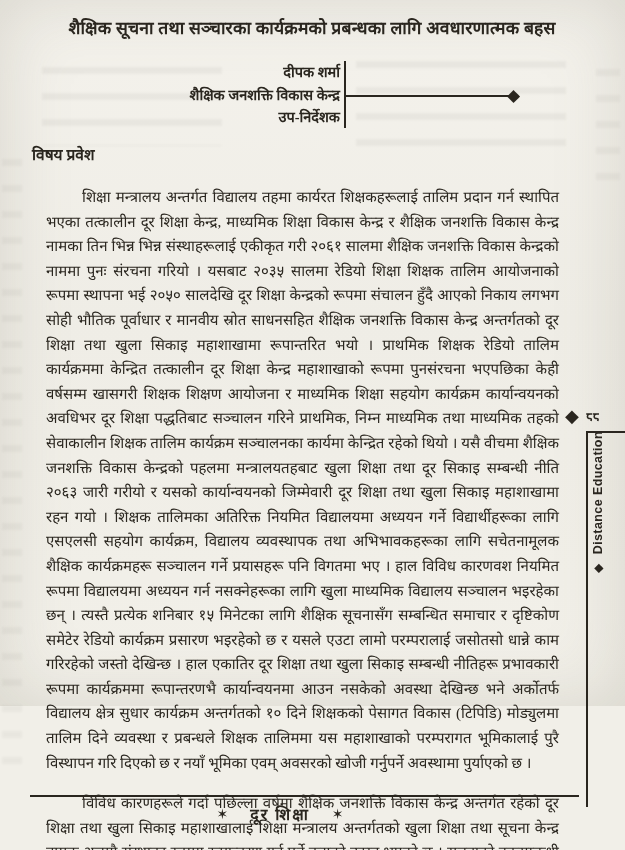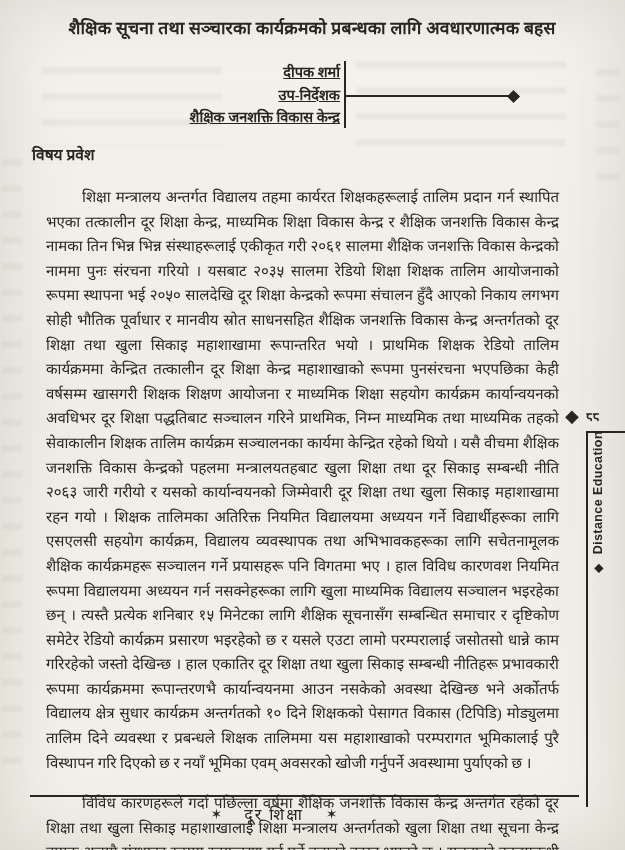--- a/index.html
+++ b/index.html
@@ -8,21 +8,21 @@
     --paper:#f1efe8;
   }
   html,body{margin:0;padding:0;}
   body{
     width:625px;height:850px;overflow:hidden;
     background:var(--paper);
     font-family:"Liberation Serif","DejaVu Serif",serif;
     color:var(--ink);
   }
   .page{
-    position:relative;width:625px;height:850px;
+    position:relative;width:625px;height:706px;
     background:linear-gradient(180deg,#f4f2ec 0%,#efede6 45%,#f2f0e9 100%);
     box-shadow:inset 0 0 70px rgba(125,118,100,0.22);
   }
   
   .bleed{
     position:absolute;opacity:0.06;filter:blur(1.2px);pointer-events:none;
     background:repeating-linear-gradient(180deg,transparent 0 9px,#59564e 9px 16px,transparent 16px 26px);
   }
   .bleed-1{left:42px;top:58px;width:180px;height:88px;}
   .bleed-2{left:356px;top:52px;width:210px;height:104px;}
@@ -30,21 +30,21 @@
   .bleed-4{left:596px;top:60px;width:24px;height:120px;opacity:0.05;}
 
   .title{
     position:absolute;left:34px;top:16px;width:556px;margin:0;
     text-align:center;font-size:17.5px;font-weight:bold;line-height:24px;
     letter-spacing:0.2px;
   }
 
   .author-lines{
     position:absolute;left:148px;top:61px;width:192px;
-    text-align:right;font-size:14.5px;line-height:22.5px;font-weight:600;text-decoration:underline;
+    text-align:right;font-size:14.5px;line-height:22.5px;font-weight:600;
   }
   .author-vrule{position:absolute;left:344px;top:61px;width:1.6px;height:67px;background:var(--ink);}
   .author-hrule{position:absolute;left:346px;top:95px;width:166px;height:1.6px;background:var(--ink);}
   .author-diamond{
     position:absolute;left:507px;top:85px;font-size:17px;line-height:20px;
     font-family:"DejaVu Sans",sans-serif;
   }
 
   .section-heading{
     position:absolute;left:32px;top:143px;margin:0;
@@ -68,42 +68,42 @@
   .sidebar-vertical{
     position:absolute;left:517px;top:492px;width:168px;height:20px;
     text-align:center;transform:rotate(-90deg);white-space:nowrap;
     font-family:"Liberation Sans","DejaVu Sans",sans-serif;
     font-weight:bold;font-size:12.5px;letter-spacing:0.4px;
   }
   .sidebar-diamond{margin-right:9px;font-size:12px;font-family:"DejaVu Sans",sans-serif;}
 
   .footer-rule{position:absolute;left:30px;top:795px;width:549px;height:1.7px;background:var(--ink);}
   .footer{
-    position:absolute;left:24px;top:803px;width:500px;
-    text-align:center;font-size:16px;font-weight:normal;
+    position:absolute;left:30px;top:803px;width:500px;
+    text-align:center;font-size:16px;font-weight:bold;
   }
   .footer .star{font-size:14px;font-family:"DejaVu Sans",sans-serif;vertical-align:1px;}
   .footer .journal-name{margin:0 22px;letter-spacing:2px;}
 </style>
 </head>
 <body>
 
 <div class="page">
 
   <div class="bleed bleed-1"></div>
   <div class="bleed bleed-2"></div>
   <div class="bleed bleed-3"></div>
   <div class="bleed bleed-4"></div>
 
   <h1 class="title">शैक्षिक सूचना तथा सञ्चारका कार्यक्रमको प्रबन्धका लागि अवधारणात्मक बहस</h1>
 
   <div class="author-lines">
     <div>दीपक शर्मा</div>
+    <div>शैक्षिक जनशक्ति विकास केन्द्र</div>
     <div>उप-निर्देशक</div>
-    <div>शैक्षिक जनशक्ति विकास केन्द्र</div>
   </div>
   <div class="author-vrule"></div>
   <div class="author-hrule"></div>
   <span class="author-diamond">◆</span>
 
   <h2 class="section-heading">विषय प्रवेश</h2>
 
   <div class="body-text">
     <p>शिक्षा मन्त्रालय अन्तर्गत विद्यालय तहमा कार्यरत शिक्षकहरूलाई तालिम प्रदान गर्न स्थापित भएका तत्कालीन दूर शिक्षा केन्द्र, माध्यमिक शिक्षा विकास केन्द्र र शैक्षिक जनशक्ति विकास केन्द्र नामका तिन भिन्न भिन्न संस्थाहरूलाई एकीकृत गरी २०६१ सालमा शैक्षिक जनशक्ति विकास केन्द्रको नाममा पुनः संरचना गरियो । यसबाट २०३५ सालमा रेडियो शिक्षा शिक्षक तालिम आयोजनाको रूपमा स्थापना भई २०५० सालदेखि दूर शिक्षा केन्द्रको रूपमा संचालन हुँदै आएको निकाय लगभग सोही भौतिक पूर्वाधार र मानवीय स्रोत साधनसहित शैक्षिक जनशक्ति विकास केन्द्र अन्तर्गतको दूर शिक्षा तथा खुला सिकाइ महाशाखामा रूपान्तरित भयो । प्राथमिक शिक्षक रेडियो तालिम कार्यक्रममा केन्द्रित तत्कालीन दूर शिक्षा केन्द्र महाशाखाको रूपमा पुनसंरचना भएपछिका केही वर्षसम्म खासगरी शिक्षक शिक्षण आयोजना र माध्यमिक शिक्षा सहयोग कार्यक्रम कार्यान्वयनको अवधिभर दूर शिक्षा पद्धतिबाट सञ्चालन गरिने प्राथमिक, निम्न माध्यमिक तथा माध्यमिक तहको सेवाकालीन शिक्षक तालिम कार्यक्रम सञ्चालनका कार्यमा केन्द्रित रहेको थियो । यसै वीचमा शैक्षिक जनशक्ति विकास केन्द्रको पहलमा मन्त्रालयतहबाट खुला शिक्षा तथा दूर सिकाइ सम्बन्धी नीति २०६३ जारी गरीयो र यसको कार्यान्वयनको जिम्मेवारी दूर शिक्षा तथा खुला सिकाइ महाशाखामा रहन गयो । शिक्षक तालिमका अतिरिक्त नियमित विद्यालयमा अध्ययन गर्ने विद्यार्थीहरूका लागि एसएलसी सहयोग कार्यक्रम, विद्यालय व्यवस्थापक तथा अभिभावकहरूका लागि सचेतनामूलक शैक्षिक कार्यक्रमहरू सञ्चालन गर्ने प्रयासहरू पनि विगतमा भए । हाल विविध कारणवश नियमित रूपमा विद्यालयमा अध्ययन गर्न नसक्नेहरूका लागि खुला माध्यमिक विद्यालय सञ्चालन भइरहेका छन् । त्यस्तै प्रत्येक शनिबार १५ मिनेटका लागि शैक्षिक सूचनासँग सम्बन्धित समाचार र दृष्टिकोण समेटेर रेडियो कार्यक्रम प्रसारण भइरहेको छ र यसले एउटा लामो परम्परालाई जसोतसो धान्ने काम गरिरहेको जस्तो देखिन्छ । हाल एकातिर दूर शिक्षा तथा खुला सिकाइ सम्बन्धी नीतिहरू प्रभावकारी रूपमा कार्यक्रममा रूपान्तरणभै कार्यान्वयनमा आउन नसकेको अवस्था देखिन्छ भने अर्कोतर्फ विद्यालय क्षेत्र सुधार कार्यक्रम अन्तर्गतको १० दिने शिक्षकको पेसागत विकास (टिपिडि) मोड्युलमा तालिम दिने व्यवस्था र प्रबन्धले शिक्षक तालिममा यस महाशाखाको परम्परागत भूमिकालाई पुरै विस्थापन गरि दिएको छ र नयाँ भूमिका एवम् अवसरको खोजी गर्नुपर्ने अवस्थामा पुर्याएको छ ।</p>
     <p>विविध कारणहरूले गर्दा पछिल्ला वर्षमा शैक्षिक जनशक्ति विकास केन्द्र अन्तर्गत रहेको दूर शिक्षा तथा खुला सिकाइ महाशाखालाई शिक्षा मन्त्रालय अन्तर्गतको खुला शिक्षा तथा सूचना केन्द्र नामक अलग्गै संस्थाका रूपमा रूपान्तरण गर्नु पर्ने कुराको उठान भएको छ । सूचनाको हकसम्बन्धी ऐन २०६४ ले राज्यका काम कारवाही लोकतान्त्रिक पद्धति अनुरूप खुला र पारदर्शी वनाई नागरिकप्रति जवाफदेही र जिम्मेवार वनाउनु पर्ने व्यवस्था गरेको (www.lawcommission.gov), नेपाल सरकार प्रशासन पुनः</p>

